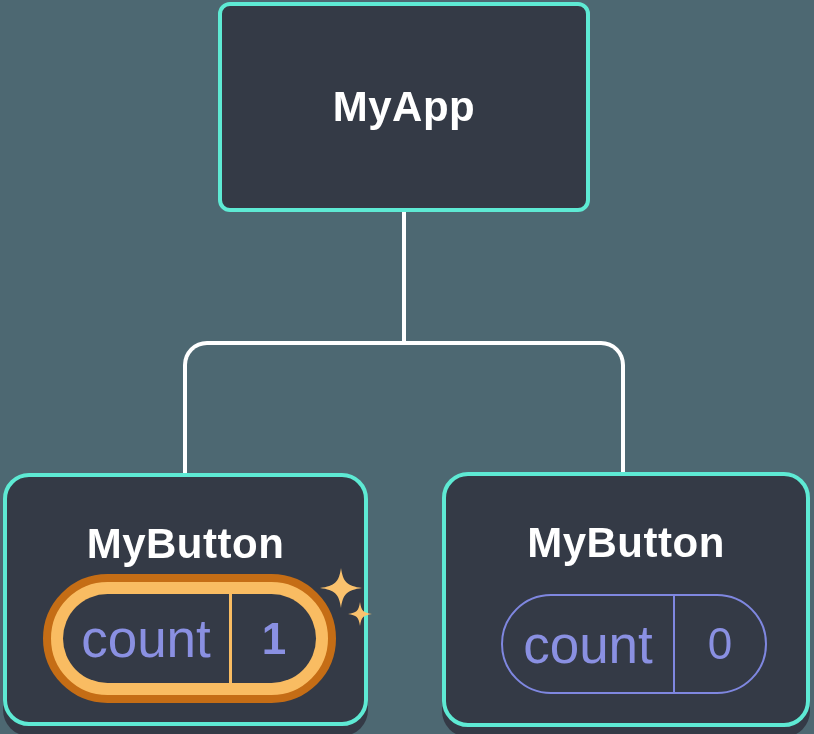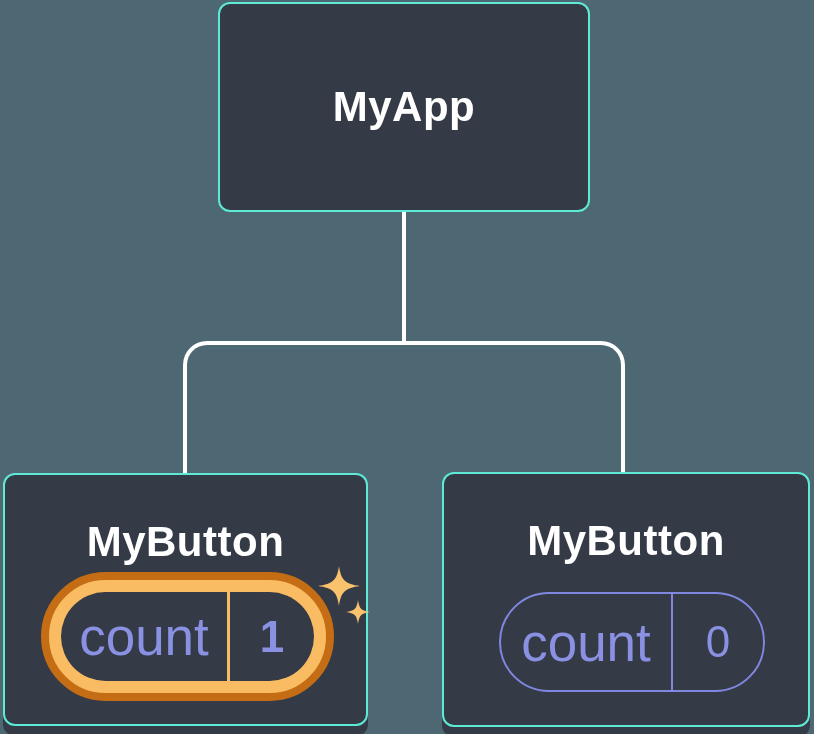--- a/index.html
+++ b/index.html
@@ -8,29 +8,29 @@
     font-family:"Liberation Sans", sans-serif;
     background:#4D6872;
     position:relative;
   }
   .stage{position:absolute;inset:0;overflow:hidden;}
 
   
   .node{
     position:absolute;
     background:#343A46;
-    border:2px solid #5eead4;
+    border:4px solid #5eead4;
     border-radius:12px;
     box-sizing:border-box;
   }
   .node-root{
     left:218px;top:2px;width:372px;height:210px;
     display:flex;align-items:center;justify-content:center;
   }
-  .node-child{box-shadow:0 10px 0 0 #343A46;}
+  .node-child{box-shadow:0 10px 0 0 #343A46;border-radius:26px;}
   .node-child-left{left:3px;top:473px;width:365px;height:253px;}
   .node-child-right{left:442px;top:472px;width:368px;height:255px;}
 
   .node-title{
     color:#FFFFFF;
     font-size:42px;
     font-weight:600;
     letter-spacing:0.5px;
     line-height:1;
     white-space:nowrap;

